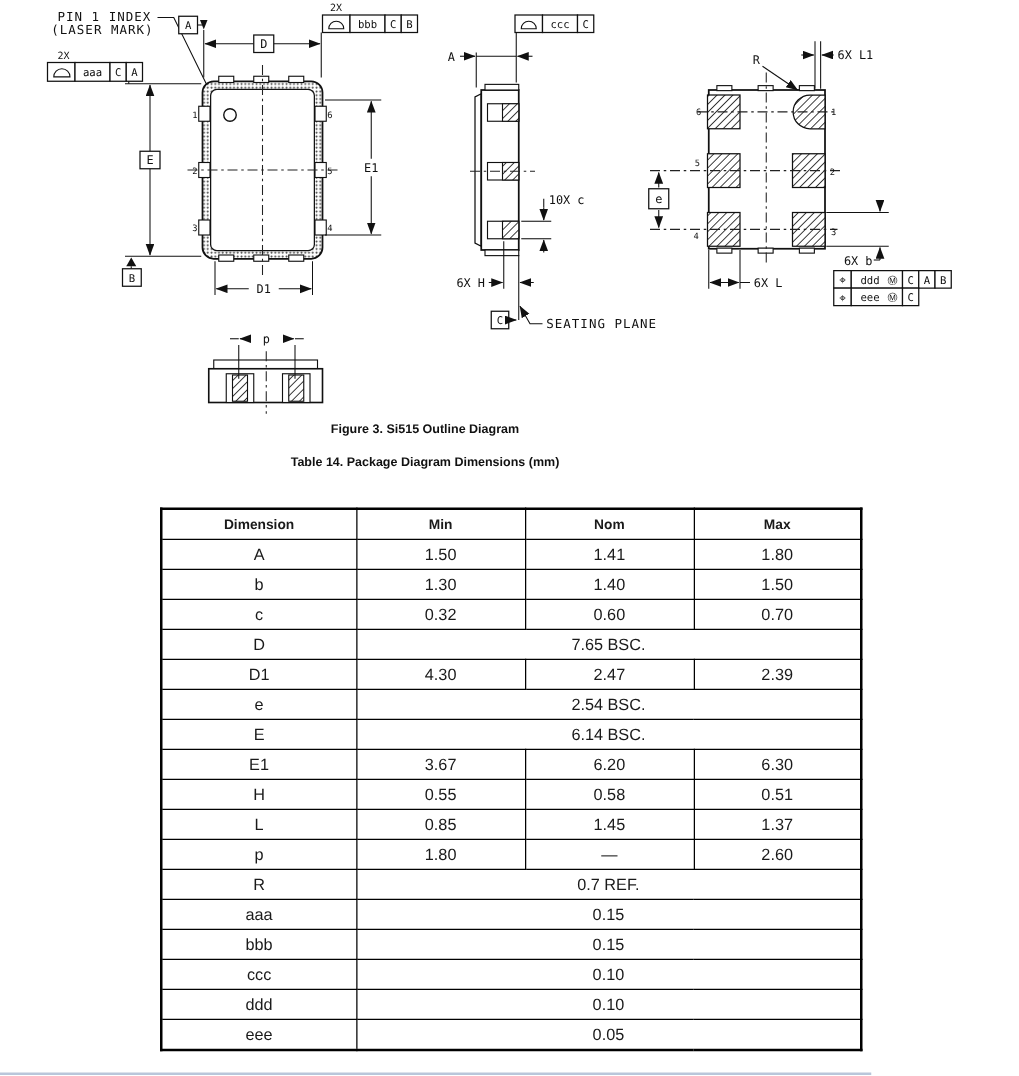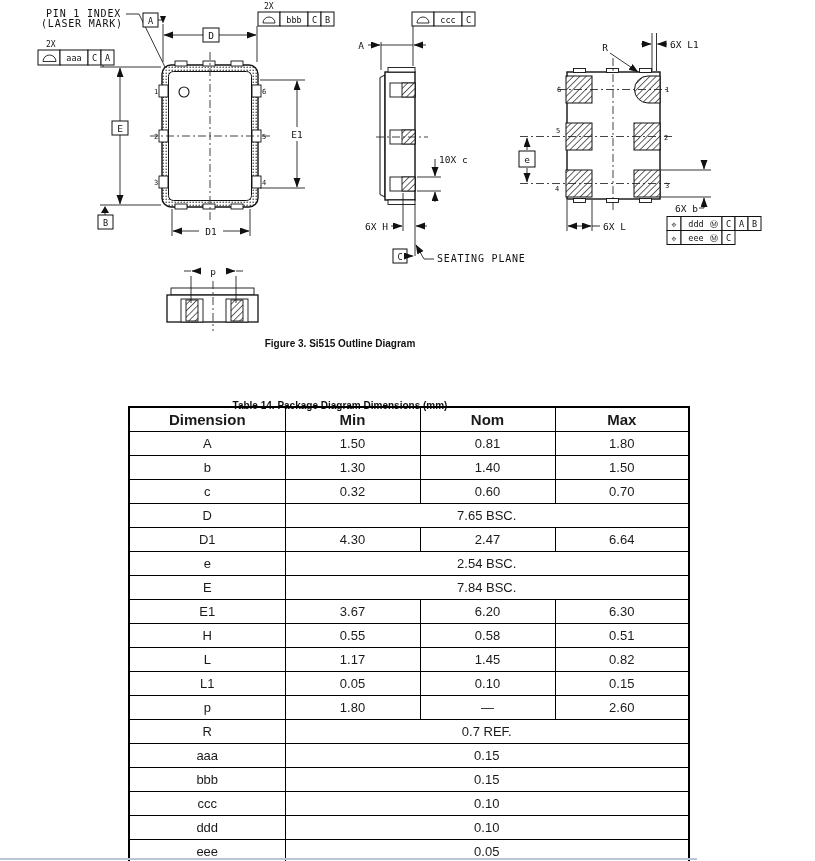--- a/index.html
+++ b/index.html
@@ -1,26 +1,26 @@
 <!DOCTYPE html>
 <html><head>
 <meta charset="utf-8">
 <style>
   html,body{margin:0;padding:0;background:#e8e8e8;}
   .page{position:relative;width:815px;height:861px;background:#ffffff;overflow:hidden;
         font-family:"Liberation Sans",sans-serif;color:#1a1a1a;}
   .caption{position:absolute;left:0;width:680px;text-align:center;font-weight:bold;
            font-size:10px;color:#111;}
   #fig-caption{top:338px;}
-  #table-title{top:400px;}
+  #table-title{top:365px;}
   table.dims{position:absolute;left:128px;top:406px;width:560px;border-collapse:collapse;
              table-layout:fixed;border:2px solid #000;font-size:13px;color:#1a1a1a;}
   table.dims th,table.dims td{border:1px solid #000;height:23px;text-align:center;
              padding:0;font-weight:normal;overflow:hidden;}
-  table.dims th{font-weight:bold;font-size:15px;margin-top:14px;}
+  table.dims th{font-weight:bold;font-size:11px;margin-top:14px;}
   .page-edge-bottom{position:absolute;left:0;top:858px;width:697px;height:2px;}
   
   svg text{font-family:"DejaVu Sans Mono",monospace;fill:#111;}
   .cad{font-size:10px;letter-spacing:0.8px;}
   .dimlbl{font-size:9.5px;}
   .qty{font-size:8px;}
   .fcf{font-size:8.5px;}
   .pin{font-size:7px;}
   .sym{font-size:9.5px;font-family:"DejaVu Sans",sans-serif;}
   .mod{font-size:8px;font-family:"DejaVu Sans",sans-serif;}
@@ -344,21 +344,21 @@
       <th>Dimension</th>
       <th>Min</th>
       <th>Nom</th>
       <th>Max</th>
     </tr>
   </thead>
   <tbody id="dim-tbody">
         <tr>
           <td>A</td>
           <td>1.50</td>
-          <td>0.81</td>
+          <td>1.41</td>
           <td>1.80</td>
         </tr>
         <tr>
           <td>b</td>
           <td>1.30</td>
           <td>1.40</td>
           <td>1.50</td>
         </tr>
         <tr>
           <td>c</td>
@@ -367,53 +367,47 @@
           <td>0.70</td>
         </tr>
         <tr>
           <td>D</td>
           <td colspan="3">7.65 BSC.</td>
         </tr>
         <tr>
           <td>D1</td>
           <td>4.30</td>
           <td>2.47</td>
-          <td>6.64</td>
+          <td>2.39</td>
         </tr>
         <tr>
           <td>e</td>
           <td colspan="3">2.54 BSC.</td>
         </tr>
         <tr>
           <td>E</td>
-          <td colspan="3">7.84 BSC.</td>
+          <td colspan="3">6.14 BSC.</td>
         </tr>
         <tr>
           <td>E1</td>
           <td>3.67</td>
           <td>6.20</td>
           <td>6.30</td>
         </tr>
         <tr>
           <td>H</td>
           <td>0.55</td>
           <td>0.58</td>
           <td>0.51</td>
         </tr>
         <tr>
           <td>L</td>
-          <td>1.17</td>
+          <td>0.85</td>
           <td>1.45</td>
-          <td>0.82</td>
-        </tr>
-        <tr>
-          <td>L1</td>
-          <td>0.05</td>
-          <td>0.10</td>
-          <td>0.15</td>
+          <td>1.37</td>
         </tr>
         <tr>
           <td>p</td>
           <td>1.80</td>
           <td>—</td>
           <td>2.60</td>
         </tr>
         <tr>
           <td>R</td>
           <td colspan="3">0.7 REF.</td>

